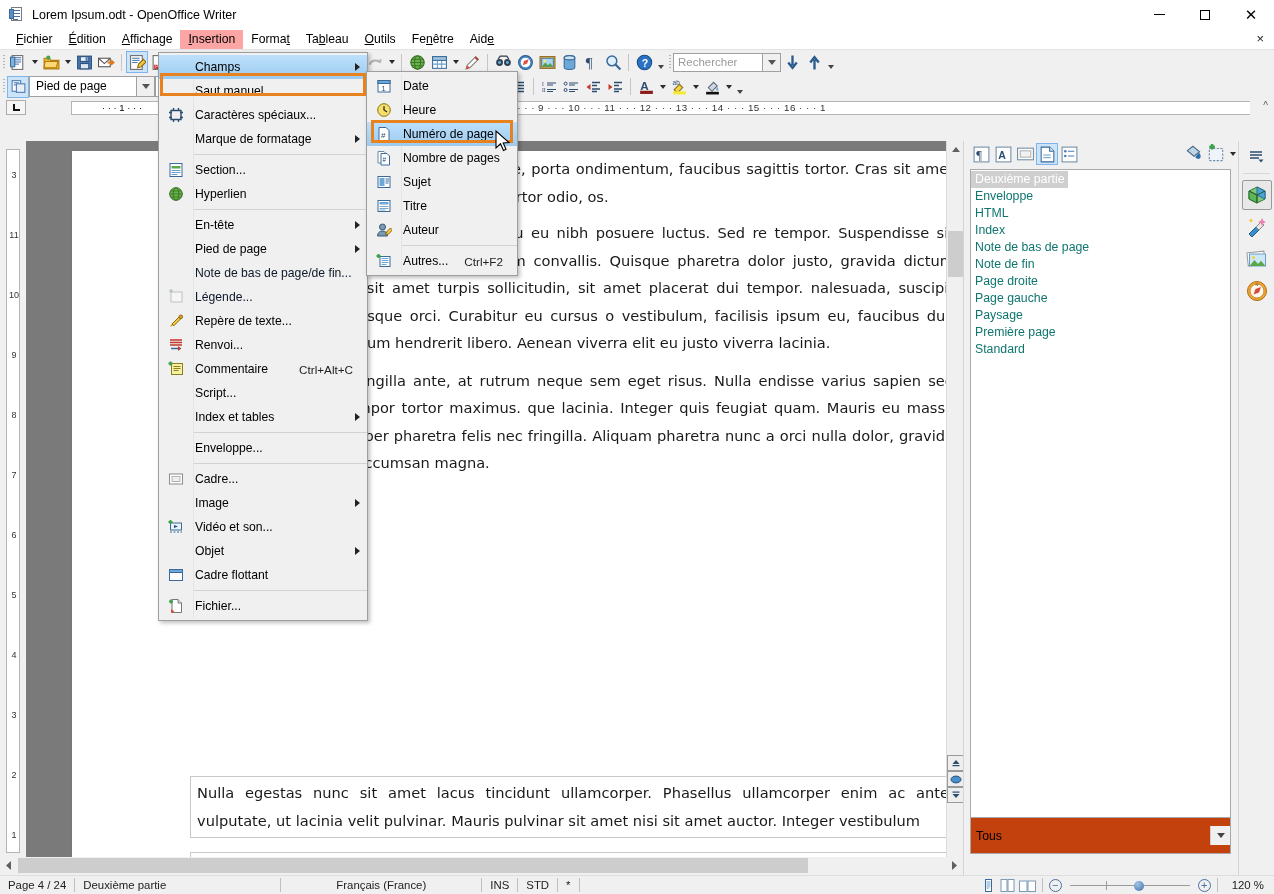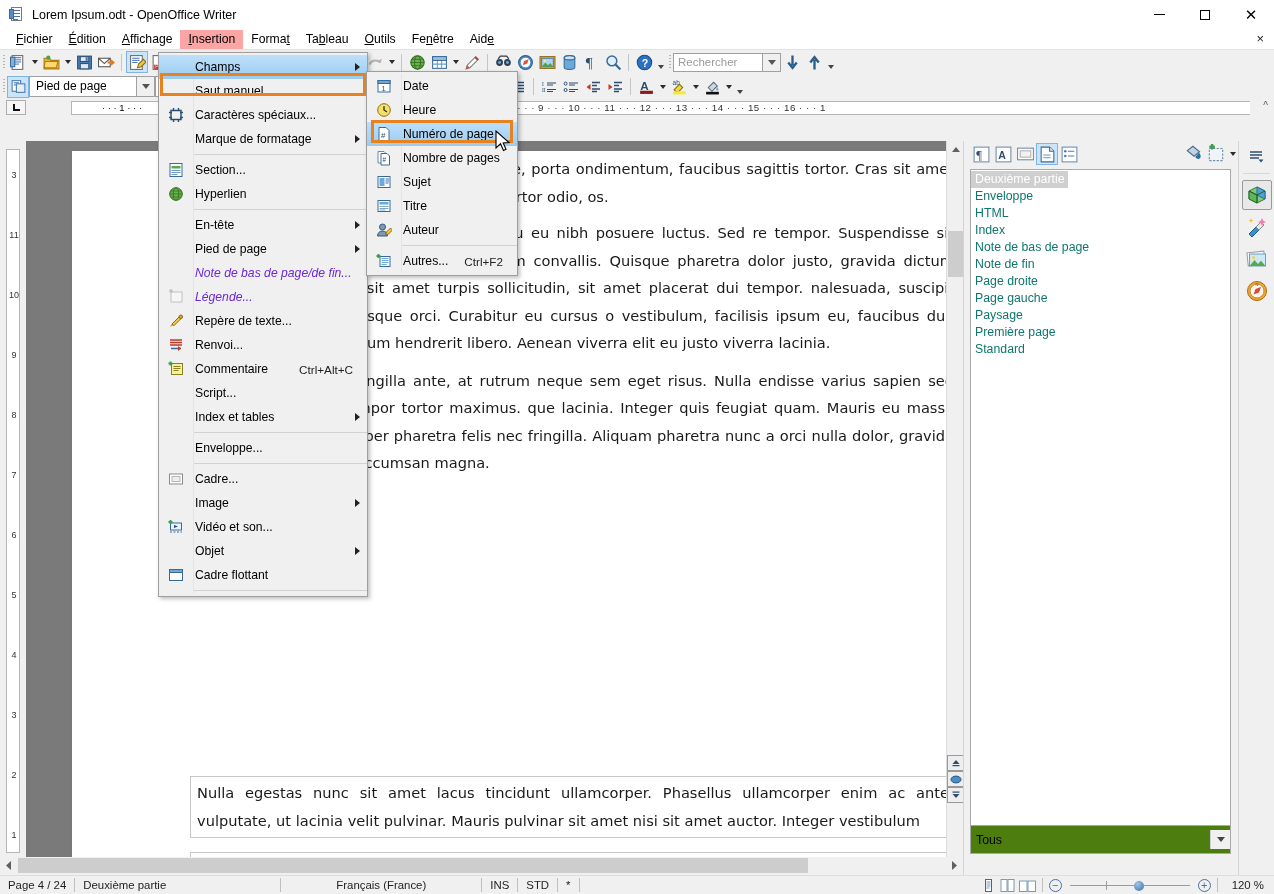--- a/index.html
+++ b/index.html
@@ -115,21 +115,21 @@
   
   #sidebar { position:absolute; right:36px; top:0; width:275px; bottom:0; background:#f0f0f0;
       border-left:1px solid #d4d4d4; }
   #sbtoolbar { height:26px; display:flex; align-items:center; padding-left:6px; }
   .sbico { width:22px;height:22px;display:flex;align-items:center;justify-content:center;flex:none;position:relative;}
   .sbico.sel { background:#cce4f7;border:1px solid #7eb4ea;}
   #styleslist { position:absolute; left:6px; right:7px; top:28px; bottom:48px; background:#fff;
       border:1px solid #a9a9a9; overflow:hidden; padding-top:1px;}
   .style-item { font-size:12.3px; padding:1px 3px 1px 4px; line-height:15px; color:#0f766e; white-space:nowrap;}
   .style-item.sel { background:#cfcfcf; color:#ffffff; display:inline-block; }
-  #stylefilter { position:absolute; left:6px; right:7px; bottom:21px; height:29px; background:#4d7c0f;
+  #stylefilter { position:absolute; left:6px; right:7px; bottom:21px; height:37px; background:#c2410c;
      border:1px solid #a9a9a9; display:flex; align-items:center; }
   #stylefilter .val { padding-left:5px; font-size:12.3px; flex:1; }
   #stylefilter .arw { width:20px;height:19px;background:#f0f0f0;border-left:1px solid #cfcfcf;
       display:flex;align-items:center;justify-content:center;}
   #stylefilter .arw:after{content:"";border-left:4px solid transparent;border-right:4px solid transparent;border-top:5px solid #444;}
 
   
   #rail { position:absolute; right:0; top:0; width:36px; bottom:0; background:#f0f0f0; border-left:1px solid #d4d4d4;}
   #rail .hidebtn { width:28px;height:24px;margin:4px auto 4px auto;display:flex;align-items:center;justify-content:center;}
   .railbtn { width:30px;height:30px;margin:2px auto;display:flex;align-items:center;justify-content:center;border-radius:2px;}
@@ -152,21 +152,21 @@
   
   .menu { position:absolute; background:#f0f0f0; border:1px solid #9e9e9e;
       box-shadow:2px 2px 4px rgba(0,0,0,0.25); padding:2px 0; z-index:50; }
   .menu .row { height:24px; display:flex; align-items:center; position:relative; font-size:12.2px;
       padding-left:0; white-space:nowrap;}
   .menu .row .ic { width:34px; height:24px; display:flex; align-items:center; justify-content:center; flex:none;}
   .menu .row .lbl { flex:1; padding-left:2px; }
   .menu .row .sc { color:#222; padding-right:14px; font-size:11.7px; }
   .menu .row .sub { position:absolute; right:7px; width:0;height:0;
      border-top:4px solid transparent;border-bottom:4px solid transparent;border-left:5px solid #222;}
-  .menu .row.dis .lbl { color:#6d28d9;font-style:italic; }
+  .menu .row.dis .lbl { color:#0f172a; }
   .menu .hr { height:1px; background:#d2d2d2; margin:3px 0 3px 34px; }
   .menu .row.hl { background:linear-gradient(to bottom,#bde0fb,#9ccbf0); }
   .menu .vline { position:absolute; left:34px; top:2px; bottom:2px; width:1px; background:#e4e4e4;}
   .hlbox { position:absolute; border:3px solid #e8821e; pointer-events:none; z-index:60;}
   .cursor-arrow{position:absolute;z-index:70;}
 </style>
 </head>
 <body>
 
 <div id="titlebar">
@@ -903,20 +903,31 @@
   <div class="row">
     <span class="ic">
       <svg width="16" height="16" viewBox="0 0 16 16">
           <rect x="1.5" y="2.5" width="13" height="11" fill="#fff" stroke="#3a6a9a"></rect>
           <rect x="1.5" y="2.5" width="13" height="3" fill="#6aa9d9" stroke="#3a6a9a"></rect>
         </svg>
     </span>
     <span class="lbl">Cadre flottant</span>
   </div>
   <div class="hr"></div>
+  <div class="row">
+    <span class="ic">
+      <svg width="16" height="16" viewBox="0 0 16 16">
+          <path d="M4 1.5h6l3.5 3.5v9.5H4z" fill="#fff" stroke="#777"></path>
+          <path d="M10 1.5V5h3.5" fill="#e8e8e8" stroke="#777"></path>
+          <path d="M1 3.5h4M3 1.5v4" stroke="#3aa34a" stroke-width="1.8"></path>
+          <path d="M3 11l3.5 2.5L3 15z" fill="#d94a3a"></path>
+        </svg>
+    </span>
+    <span class="lbl">Fichier...</span>
+  </div>
 </div>
 
 <div class="menu" id="champsmenu" style="left:366px;top:71px;width:152px;">
   <div class="vline"></div>
   <div class="row">
     <span class="ic">
       <svg width="16" height="16" viewBox="0 0 16 16">
           <rect x="2" y="2.5" width="12" height="11.5" fill="#fff" stroke="#3a6a9a"></rect>
           <rect x="2" y="2.5" width="12" height="3" fill="#6aa9d9" stroke="#3a6a9a"></rect>
           <text x="5.5" y="12.5" font-size="7.5" fill="#2c4c70" font-family="sans-serif">1</text>

